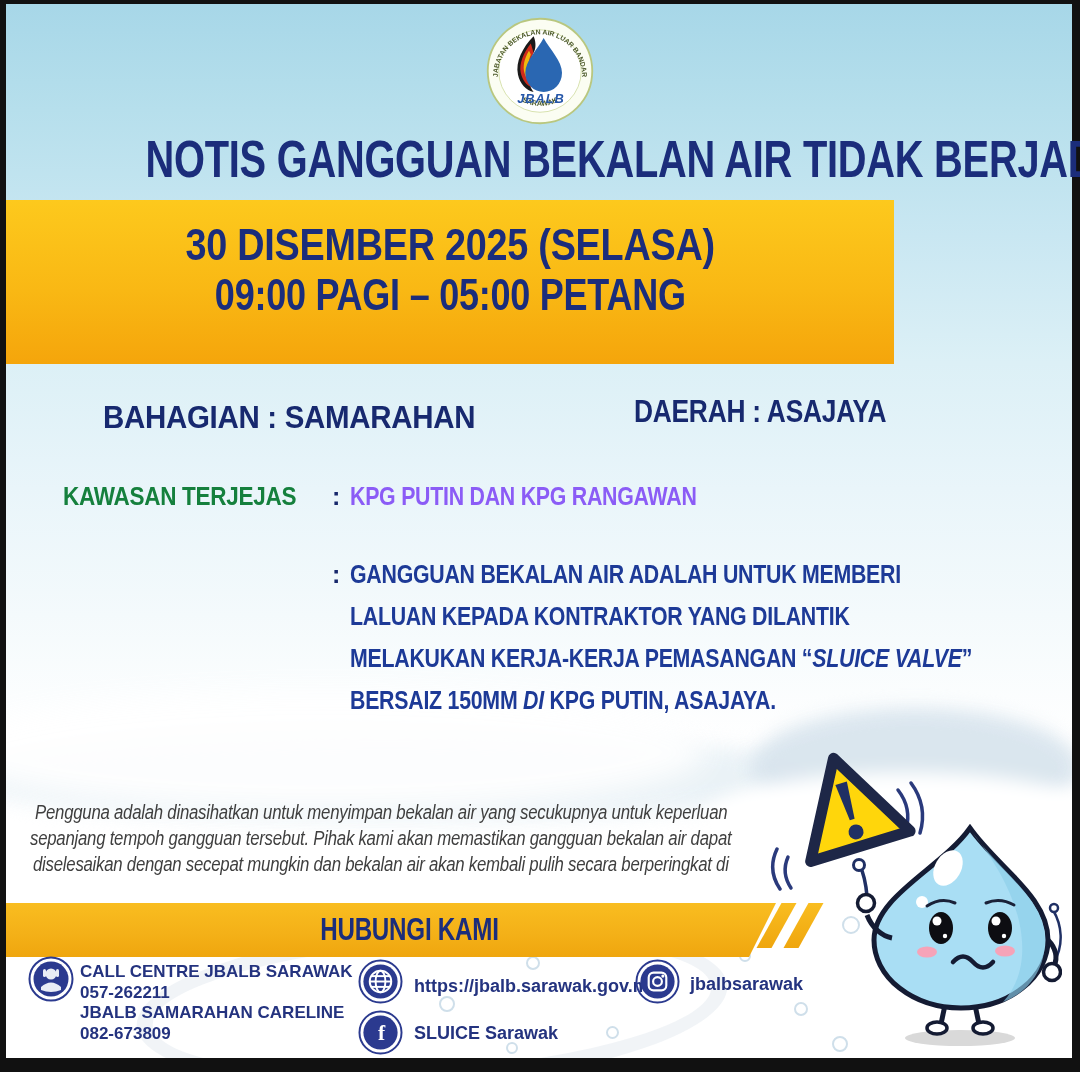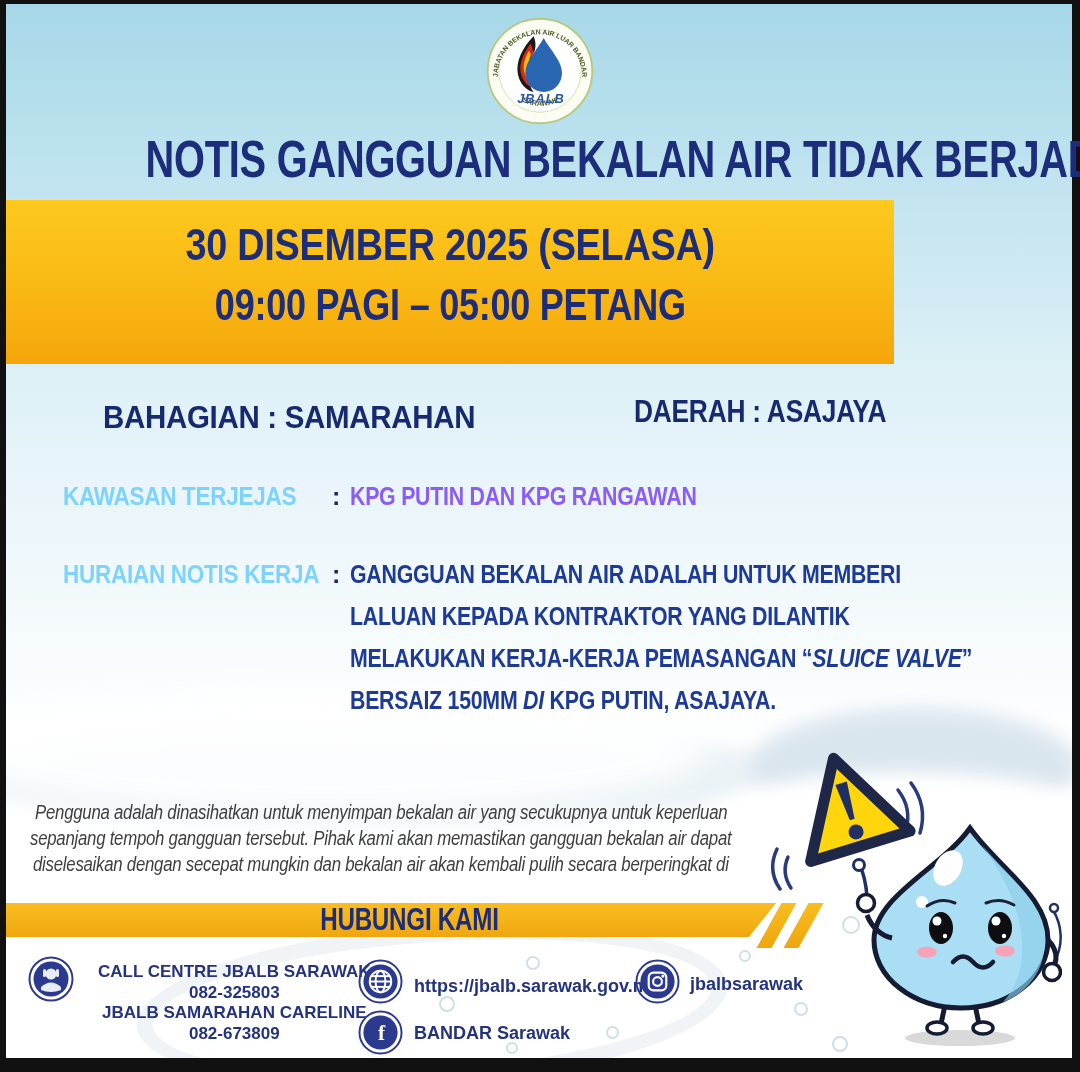--- a/index.html
+++ b/index.html
@@ -18,43 +18,43 @@
   .sx78{transform:scaleX(.78);} .sx80{transform:scaleX(.80);} .sx82{transform:scaleX(.82);}
   .sx84{transform:scaleX(.84);} .sx85{transform:scaleX(.85);} .sx90{transform:scaleX(.90);}
   .sx95{transform:scaleX(.95);}
 
   .page-title{position:absolute;left:0;top:132px;width:1080px;text-align:center;
     font-size:51px;font-weight:bold;color:#1b2d7b;line-height:56px;}
   .band{position:absolute;left:6px;top:200px;width:888px;height:164px;
     background:linear-gradient(180deg,#fdc91d 0%,#f9b814 55%,#f5a50b 100%);
     text-align:center;color:#1b2d7b;font-weight:bold;}
   .band-line{line-height:50px;font-size:45px;}
-  .band-line.first{margin-top:20px;} .band-line.second{margin-top:10px;}
+  .band-line.first{margin-top:20px;} .band-line.second{}
 
   .region-item{position:absolute;font-size:31px;font-weight:bold;color:#17296f;}
-  .row-label{position:absolute;font-size:25px;font-weight:bold;color:#7dd3fc;}
+  .row-label{position:absolute;font-size:25px;font-weight:bold;color:#15803d;}
   .row-colon{position:absolute;font-size:25px;font-weight:bold;color:#16276b;}
   .row-value{position:absolute;font-size:26px;font-weight:bold;color:#8b5cf6;}
   .hu-lines{position:absolute;left:350px;top:559px;}
   .hu-line{height:42px;line-height:30px;font-size:26px;font-weight:bold;color:#1d3a97;white-space:nowrap;}
   .hu-line .it{font-style:italic;}
 
   .advisory{position:absolute;left:30px;top:800px;color:#3f3f3f;font-style:italic;}
   .adv-line{height:26px;line-height:24px;font-size:20px;text-align:center;}
 
-  .contact-banner{position:absolute;left:6px;top:903px;width:770px;height:34px;
+  .contact-banner{position:absolute;left:6px;top:903px;width:770px;height:54px;
     background:linear-gradient(180deg,#f9bd20 0%,#f4b118 55%,#efa60e 100%);
     clip-path:polygon(0 0,100% 0,calc(100% - 27px) 100%,0 100%);
     display:flex;align-items:center;justify-content:center;padding-left:36px;box-sizing:border-box;}
   .contact-banner-label{font-size:31px;font-weight:bold;color:#1b2d7b;}
   .stripe{position:absolute;top:903px;width:15px;height:45px;transform:skewX(-29deg);
     background:linear-gradient(180deg,#f9bd20,#efa60e);}
 
-  .cc-lines{position:absolute;left:98px;top:962px;font-size:17px;font-weight:bold;
-    color:#24337f;line-height:20.5px;white-space:nowrap;text-align:center;}
+  .cc-lines{position:absolute;left:80px;top:962px;font-size:17px;font-weight:bold;
+    color:#24337f;line-height:20.5px;white-space:nowrap;}
   .link-text{position:absolute;font-size:18px;font-weight:bold;color:#24337f;white-space:nowrap;}
 
   .icon-abs{position:absolute;}
   .rot-tri{position:absolute;left:786px;top:744px;transform:rotate(-17deg);}
 </style>
 </head>
 <body>
 
 <div class="stage">
   <div class="poster">
@@ -115,23 +115,20 @@
   </div>
 
   <div class="row-label" style="left:63px;top:482px;">
     <span class="cond sx90">KAWASAN TERJEJAS</span>
   </div>
   <div class="row-colon" style="left:332px;top:482px;">:</div>
   <div class="row-value" style="left:350px;top:481px;">
     <span class="cond sx82">KPG PUTIN DAN KPG RANGAWAN</span>
   </div>
 
-  <div class="row-label" style="left:63px;top:560px;">
-    <span class="cond sx90">HURAIAN NOTIS KERJA</span>
-  </div>
   <div class="row-colon" style="left:332px;top:560px;">:</div>
   <div class="hu-lines">
     <div class="hu-line">
       <span class="cond sx82"><span>GANGGUAN BEKALAN AIR ADALAH UNTUK MEMBERI</span><span class="it"></span><span></span></span>
     </div>
     <div class="hu-line">
       <span class="cond sx82"><span>LALUAN KEPADA KONTRAKTOR YANG DILANTIK</span><span class="it"></span><span></span></span>
     </div>
     <div class="hu-line">
       <span class="cond sx82"><span>MELAKUKAN KERJA-KERJA PEMASANGAN “</span><span class="it">SLUICE VALVE</span><span>”</span></span>
@@ -158,42 +155,42 @@
   <svg class="icon-abs" style="left:28px;top:956px;" width="46" height="46" viewBox="0 0 46 46">
     <circle cx="23" cy="23" r="21.5" fill="none" stroke="#2b3a8f" stroke-width="2"></circle>
     <circle cx="23" cy="23" r="17.5" fill="#2b3a8f"></circle>
     <circle cx="23" cy="18" r="5.5" fill="#e8ecf5"></circle>
     <path d="M13,31 q10,-9 20,0 l0,3 q-10,4 -20,0 Z" fill="#e8ecf5"></path>
     <rect x="15" y="13" width="3" height="8" rx="1.5" fill="#e8ecf5"></rect>
     <rect x="28" y="13" width="3" height="8" rx="1.5" fill="#e8ecf5"></rect>
   </svg>
   <div class="cc-lines">
     <div>CALL CENTRE JBALB SARAWAK</div>
-    <div>082-325803</div>
+    <div>057-262211</div>
     <div>JBALB SAMARAHAN CARELINE</div>
     <div>082-673809</div>
   </div>
 
   <svg class="icon-abs" style="left:358px;top:959px;" width="45" height="45" viewBox="0 0 46 46">
     <circle cx="23" cy="23" r="21.5" fill="none" stroke="#2b3a8f" stroke-width="2"></circle>
     <circle cx="23" cy="23" r="17.5" fill="#2b3a8f"></circle>
     <circle cx="23" cy="23" r="11" fill="none" stroke="#ffffff" stroke-width="2"></circle>
     <ellipse cx="23" cy="23" rx="5" ry="11" fill="none" stroke="#ffffff" stroke-width="2"></ellipse>
     <line x1="12" y1="23" x2="34" y2="23" stroke="#ffffff" stroke-width="2"></line>
     <line x1="13.5" y1="17.5" x2="32.5" y2="17.5" stroke="#ffffff" stroke-width="2"></line>
     <line x1="13.5" y1="28.5" x2="32.5" y2="28.5" stroke="#ffffff" stroke-width="2"></line>
   </svg>
   <div class="link-text" style="left:414px;top:976px;">https://jbalb.sarawak.gov.my/</div>
 
   <svg class="icon-abs" style="left:358px;top:1010px;" width="45" height="45" viewBox="0 0 46 46">
     <circle cx="23" cy="23" r="21.5" fill="none" stroke="#2b3a8f" stroke-width="2"></circle>
     <circle cx="23" cy="23" r="17.5" fill="#2b3a8f"></circle>
     <text x="24" y="31" font-size="22" font-weight="bold" fill="#ffffff" text-anchor="middle" font-family="Liberation Serif, serif">f</text>
   </svg>
-  <div class="link-text" style="left:414px;top:1023px;">BANDAR Sarawak</div>
+  <div class="link-text" style="left:414px;top:1023px;">SLUICE Sarawak</div>
 
   <svg class="icon-abs" style="left:635px;top:959px;" width="45" height="45" viewBox="0 0 46 46">
     <circle cx="23" cy="23" r="21.5" fill="none" stroke="#2b3a8f" stroke-width="2"></circle>
     <circle cx="23" cy="23" r="17.5" fill="#2b3a8f"></circle>
     <rect x="14" y="14" width="18" height="18" rx="5" fill="none" stroke="#ffffff" stroke-width="2.2"></rect>
     <circle cx="23" cy="23" r="4.5" fill="none" stroke="#ffffff" stroke-width="2.2"></circle>
     <circle cx="28.5" cy="17.5" r="1.6" fill="#ffffff"></circle>
   </svg>
   <div class="link-text" style="left:690px;top:974px;">jbalbsarawak</div>
 

